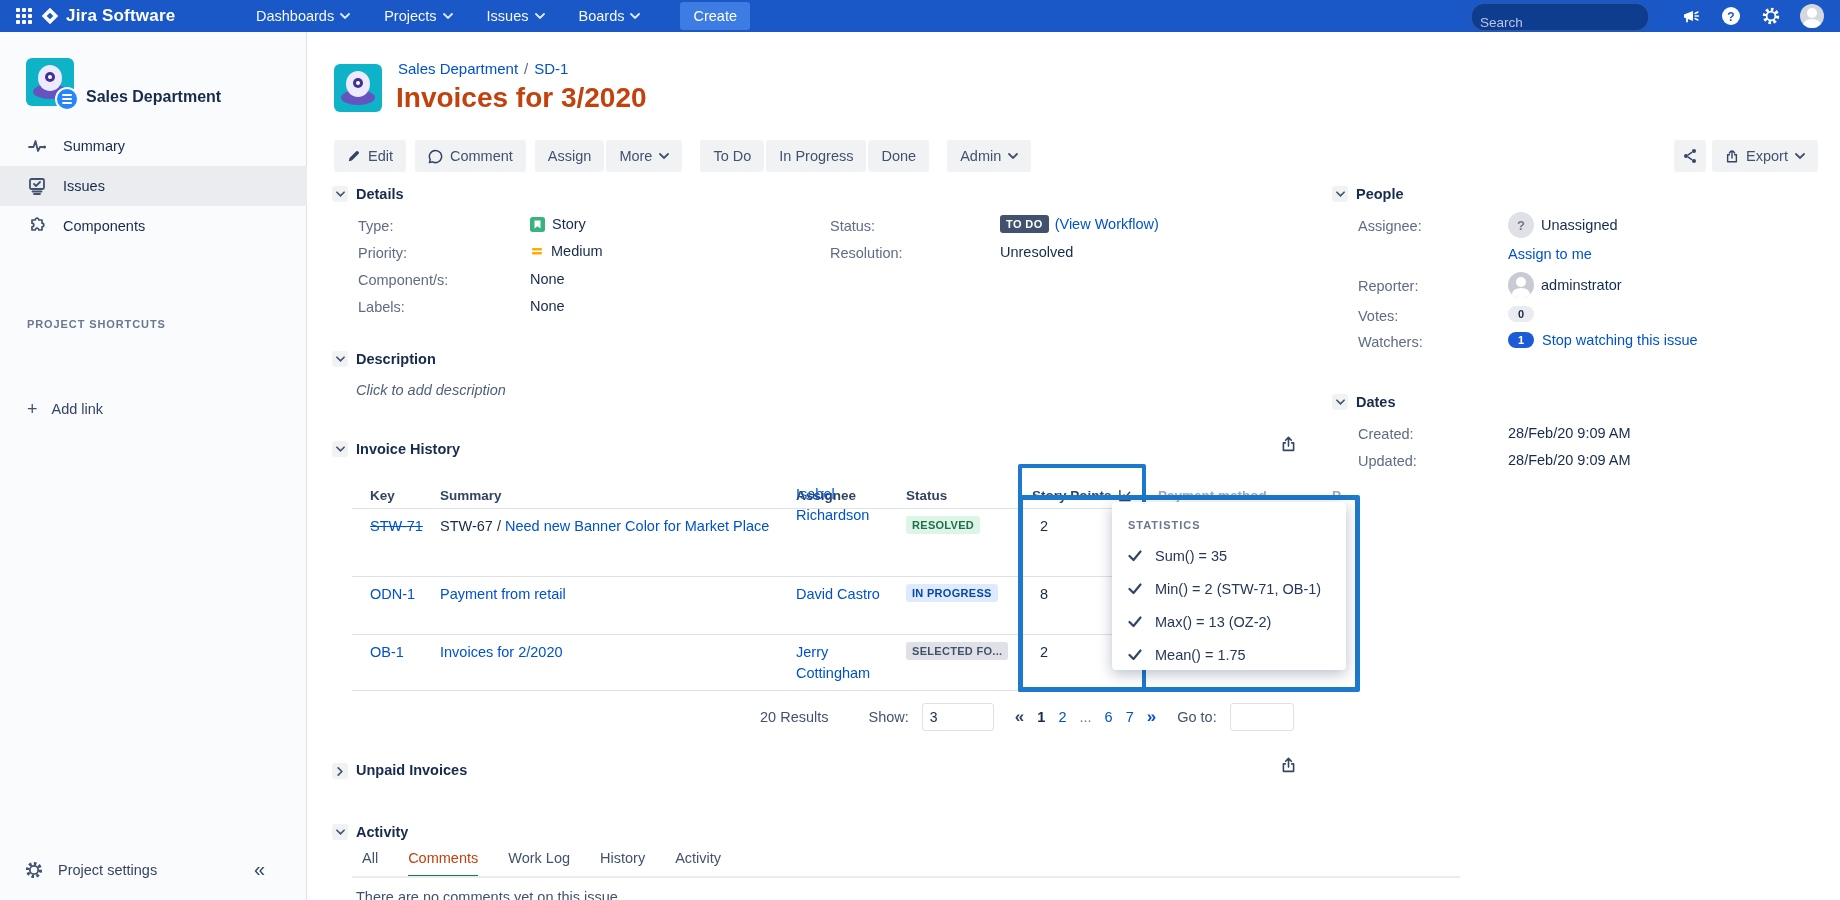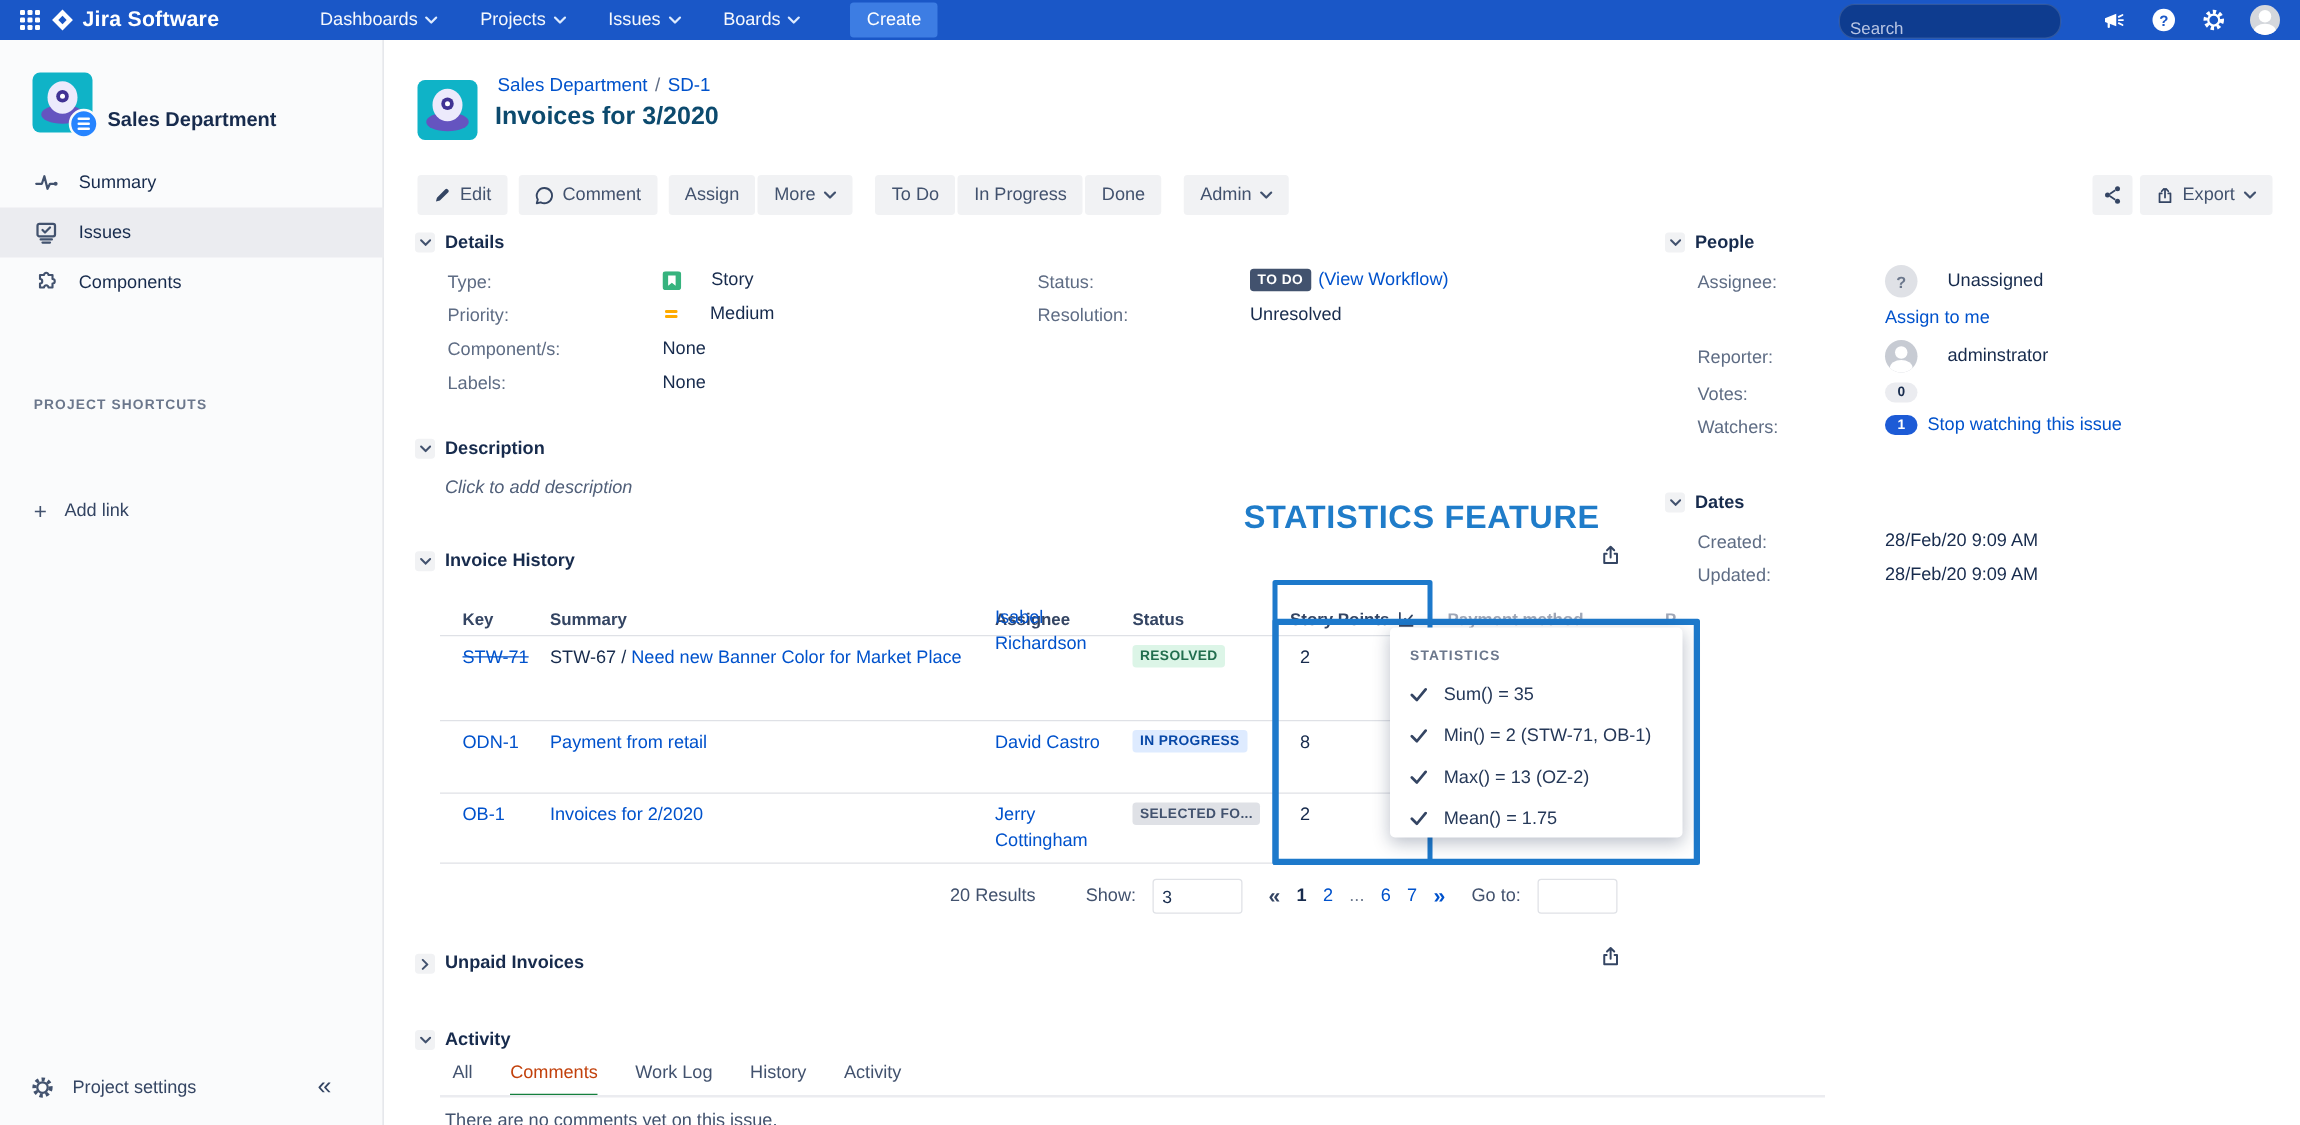--- a/index.html
+++ b/index.html
@@ -52,35 +52,35 @@
               font-size:14.5px;color:#344563;cursor:pointer;}
   .sb-plus{font-size:18px;color:#42526E;line-height:1;}
   .sb-bottom{position:absolute;left:0;bottom:10px;width:307px;height:34px;}
   .sb-settings{position:absolute;left:24px;top:4px;display:flex;align-items:center;gap:14px;
                font-size:14.5px;color:#344563;cursor:pointer;}
   .sb-collapse{position:absolute;left:254px;top:2px;font-size:20px;color:#344563;cursor:pointer;}
   
   .crumb{font-size:15px;color:#0052CC;}
   .crumb a{color:#0052CC;text-decoration:none;cursor:pointer;}
   .crumb .sep{color:#5E6C84;margin:0 6px;}
-  .page-title{font-size:20px;font-weight:600;color:#0c4a6e;}
+  .page-title{font-size:28px;font-weight:600;color:#c2410c;}
   
   .toolbar{position:absolute;left:334px;top:140px;display:flex;align-items:center;}
   .btn{height:32px;display:flex;align-items:center;gap:7px;background:#F1F2F4;border:none;
        border-radius:3px;padding:0 13px;font-size:14.5px;color:#42526E;cursor:pointer;
        font-family:inherit;white-space:nowrap;}
   .btn svg{display:block;}
   .g2{margin-left:9px;} .g1{margin-left:2px;} .g3{margin-left:18px;}
   .icon-btn{width:32px;padding:0;justify-content:center;}
   
   .sec-chev{width:16px;height:16px;border-radius:3px;background:#F1F2F4;display:flex;align-items:center;
             justify-content:center;color:#42526E;cursor:pointer;}
   .sec-title{font-size:14.5px;font-weight:700;color:#172B4D;}
   .lbl{font-size:14.5px;color:#5E6C84;}
-  .val{font-size:14.5px;color:#172B4D;display:flex;align-items:center;gap:24px;}
+  .val{font-size:14.5px;color:#172B4D;display:flex;align-items:center;gap:7px;}
   .link{font-size:14.5px;color:#0052CC;cursor:pointer;text-decoration:none;}
   .badge-todo{background:#42526E;color:#fff;font-size:11px;font-weight:700;letter-spacing:.4px;
               padding:3px 6px;border-radius:3px;}
   .pill{display:inline-block;min-width:14px;text-align:center;font-size:11px;font-weight:700;
         padding:2px 6px;border-radius:9px;}
   .pill-gray{background:#EBECF0;color:#172B4D;}
   .pill-blue{background:#1D5BD6;color:#fff;}
   .ava-s{width:26px;height:26px;border-radius:50%;background:#C7CBD3;overflow:hidden;position:relative;}
   .ava-s i{position:absolute;left:8px;top:5px;width:10px;height:10px;background:#fff;border-radius:50%;}
   .ava-s b{position:absolute;left:4px;top:16px;width:18px;height:12px;background:#fff;border-radius:50% 50% 0 0;}
@@ -406,21 +406,20 @@
   </span>
 
   <div class="abs sec-chev" style="left:332px;top:351px;">
     <svg width="9" height="6" viewBox="0 0 10 6">
         <path d="M1 1l4 4 4-4" fill="none" stroke="#42526E" stroke-width="1.8" stroke-linecap="round"></path>
       </svg>
   </div>
   <span class="abs sec-title" style="left:356px;top:351px;">Description</span>
   <span class="abs" style="left:356px;top:382px;font-size:14.5px;font-style:italic;color:#505F79;">Click to add description</span>
 
-  <span class="abs annotation" style="left:995px;top:398px;">STATISTICS FEATURE</span>
 
   <div class="abs sec-chev" style="left:1332px;top:394px;">
     <svg width="9" height="6" viewBox="0 0 10 6">
         <path d="M1 1l4 4 4-4" fill="none" stroke="#42526E" stroke-width="1.8" stroke-linecap="round"></path>
       </svg>
   </div>
   <span class="abs sec-title" style="left:1356px;top:394px;">Dates</span>
   <span class="abs lbl" style="left:1358px;top:426px;">Created:</span>
   <span class="abs val" style="left:1508px;top:425px;">28/Feb/20 9:09 AM</span>
   <span class="abs lbl" style="left:1358px;top:453px;">Updated:</span>

